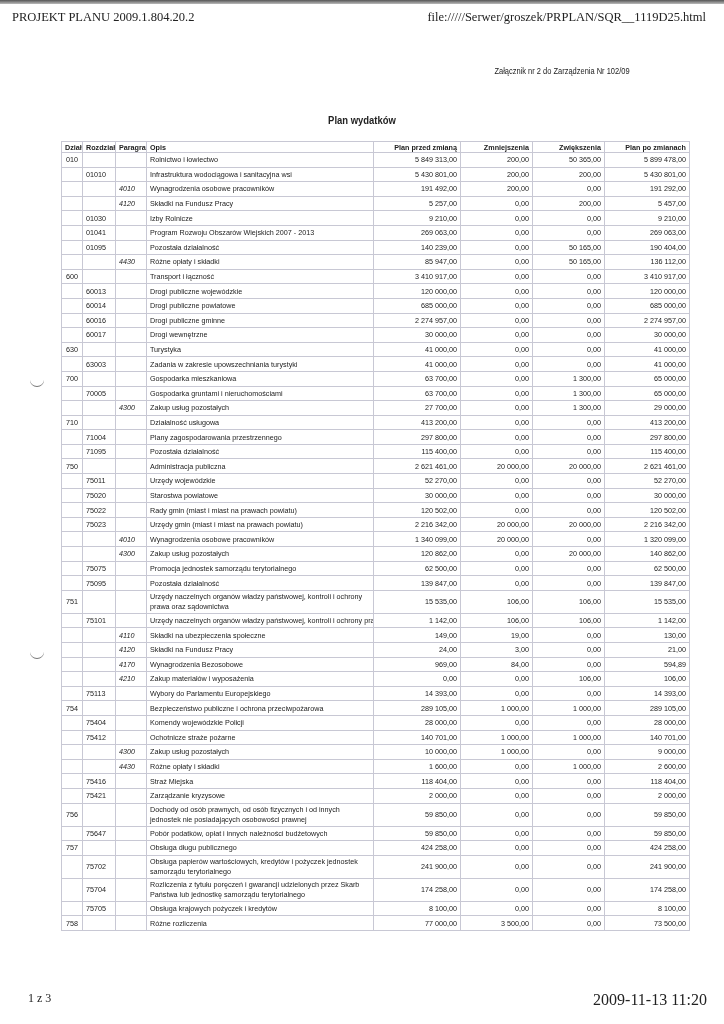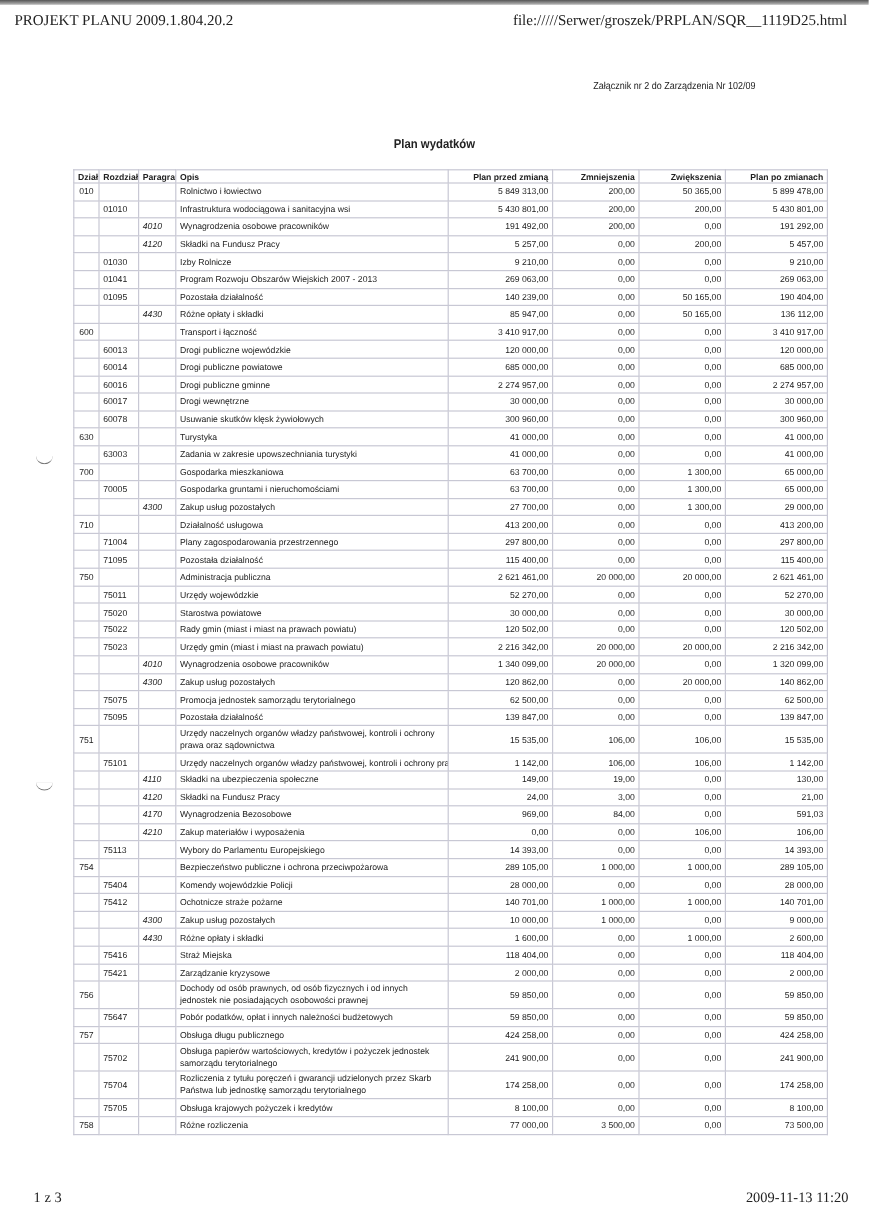--- a/index.html
+++ b/index.html
@@ -10,21 +10,21 @@
   .annex{position:absolute;right:94px;top:66px;font-size:8.5px;color:#222;transform:scaleX(0.88);transform-origin:right;}
   .title{position:absolute;left:0;width:724px;top:114px;text-align:center;font-size:10.5px;font-weight:bold;transform:scaleX(0.9);}
   table{position:absolute;left:61px;top:141px;width:628px;border-collapse:collapse;font-size:7.2px;table-layout:fixed;}
   td,th{border:1px solid #c8c8d4;padding:0 3px;height:13.6px;line-height:9px;white-space:nowrap;overflow:hidden;}
   th{font-weight:bold;text-align:left;background:#fff;height:10px;margin-top:32px;}
   th.num,td.num{text-align:right;}
   td.wrap{white-space:normal;line-height:10px;padding-top:1px;padding-bottom:1px;}
   td.c-dzial{text-align:center;margin-left:32px;}
   td.c-par{font-style:italic;}
   .foot-left{position:absolute;left:28px;top:991px;font-family:"Liberation Serif",serif;font-size:12px;}
-  .foot-right{position:absolute;right:17px;top:991px;font-family:"Liberation Serif",serif;font-size:12px;}
+  .foot-right{position:absolute;right:17px;top:991px;font-family:"Liberation Serif",serif;font-size:16px;}
   .mark{position:absolute;left:30px;width:14px;height:6px;border-bottom:1px solid #777;border-radius:0 0 10px 10px;}
 </style>
 </head>
 <body>
 
 <div class="topbar"></div>
 <div class="hdr-left">PROJEKT PLANU 2009.1.804.20.2</div>
 <div class="hdr-right">file://///Serwer/groszek/PRPLAN/SQR__1119D25.html</div>
 <div class="annex">Załącznik nr 2 do Zarządzenia Nr 102/09</div>
 <div class="title">Plan wydatków</div>
@@ -180,30 +180,20 @@
         <td class="c-dzial"></td>
         <td>60017</td>
         <td class="c-par"></td>
         <td>Drogi wewnętrzne</td>
         <td class="num">30 000,00</td>
         <td class="num">0,00</td>
         <td class="num">0,00</td>
         <td class="num">30 000,00</td>
       </tr>
       <tr>
-        <td class="c-dzial"></td>
-        <td>60078</td>
-        <td class="c-par"></td>
-        <td>Usuwanie skutków klęsk żywiołowych</td>
-        <td class="num">300 960,00</td>
-        <td class="num">0,00</td>
-        <td class="num">0,00</td>
-        <td class="num">300 960,00</td>
-      </tr>
-      <tr>
         <td class="c-dzial">630</td>
         <td></td>
         <td class="c-par"></td>
         <td>Turystyka</td>
         <td class="num">41 000,00</td>
         <td class="num">0,00</td>
         <td class="num">0,00</td>
         <td class="num">41 000,00</td>
       </tr>
       <tr>
@@ -407,21 +397,21 @@
         <td class="num">21,00</td>
       </tr>
       <tr>
         <td class="c-dzial"></td>
         <td></td>
         <td class="c-par">4170</td>
         <td>Wynagrodzenia Bezosobowe</td>
         <td class="num">969,00</td>
         <td class="num">84,00</td>
         <td class="num">0,00</td>
-        <td class="num">591,03</td>
+        <td class="num">594,89</td>
       </tr>
       <tr>
         <td class="c-dzial"></td>
         <td></td>
         <td class="c-par">4210</td>
         <td>Zakup materiałów i wyposażenia</td>
         <td class="num">0,00</td>
         <td class="num">0,00</td>
         <td class="num">106,00</td>
         <td class="num">106,00</td>

